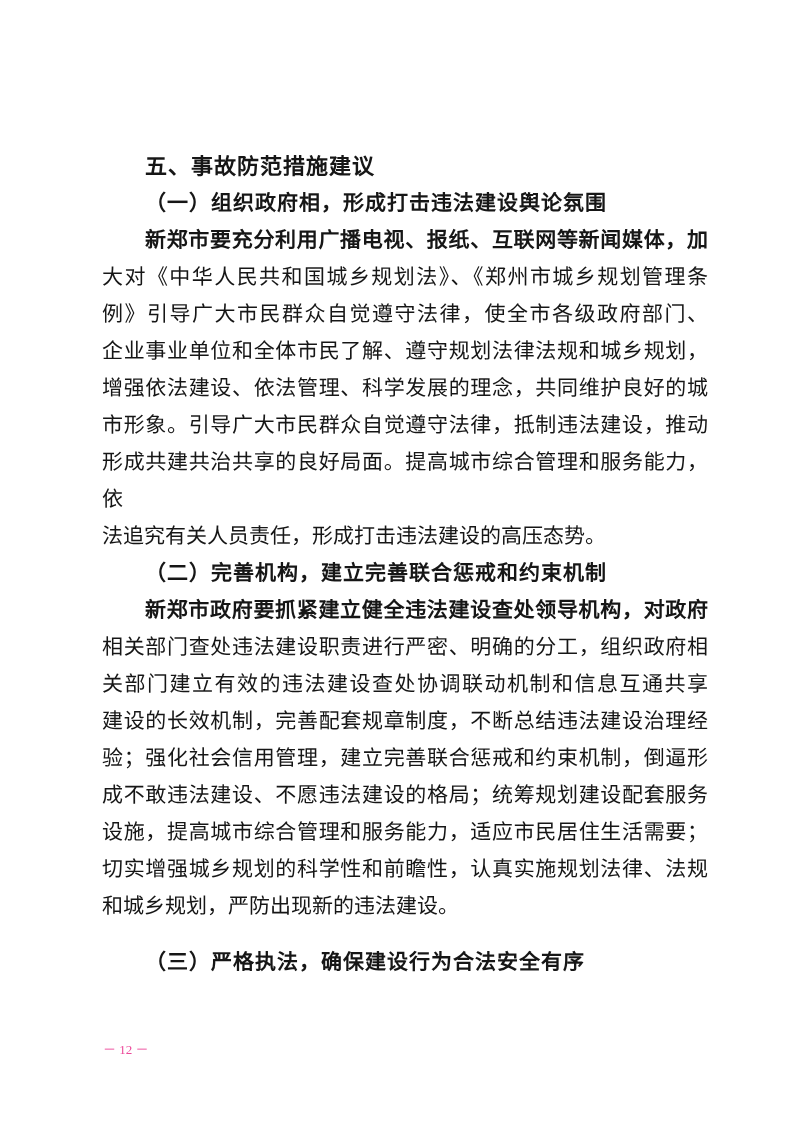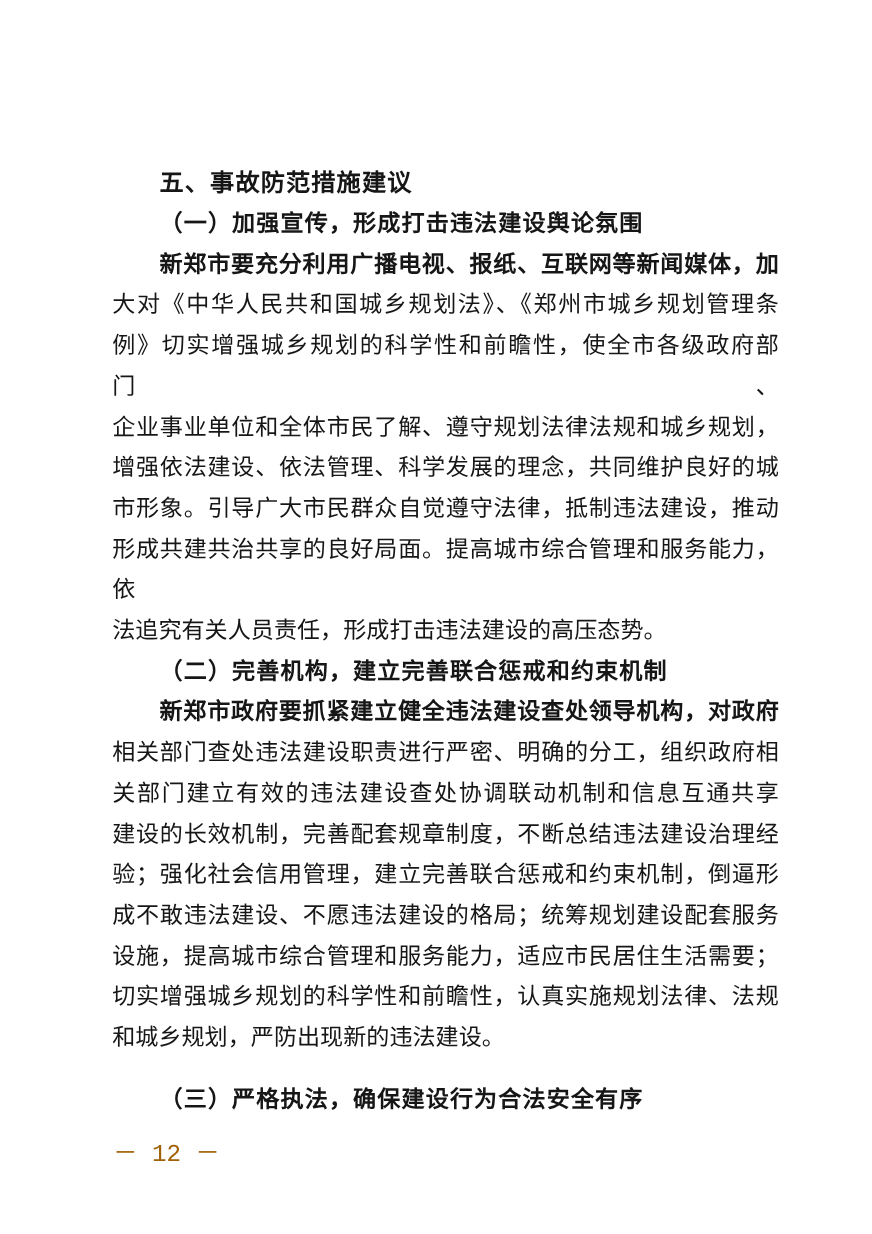--- a/index.html
+++ b/index.html
@@ -56,38 +56,38 @@
     text-align-last: left;
   }
   .indent {
     text-indent: 43px;
     font-weight: bold;
   }
   .page-number {
     position: absolute;
     left: 103px;
     top: 1038px;
-    font-size: 22px;
+    font-size: 13px;
     line-height: 24px;
-    color: #a16207;
-    font-family: Liberation Mono, monospace;
+    color: #ec4899;
+    font-family: Liberation Serif, serif;
   }
 </style>
 </head>
 <body>
 
 <div class="page">
   <div class="doc-body">
 
     <p class="sec-title">五、事故防范措施建议</p>
 
-    <p class="sub-heading">（一）加强宣传，形成打击违法建设舆论氛围</p>
+    <p class="sub-heading">（一）组织政府相，形成打击违法建设舆论氛围</p>
     <p class="line j indent">新郑市要充分利用广播电视、报纸、互联网等新闻媒体，加</p>
     <p class="line j">大对《中华人民共和国城乡规划法》、《郑州市城乡规划管理条</p>
-    <p class="line j">例》切实增强城乡规划的科学性和前瞻性，使全市各级政府部门、</p>
+    <p class="line j">例》引导广大市民群众自觉遵守法律，使全市各级政府部门、</p>
     <p class="line j">企业事业单位和全体市民了解、遵守规划法律法规和城乡规划，</p>
     <p class="line j">增强依法建设、依法管理、科学发展的理念，共同维护良好的城</p>
     <p class="line j">市形象。引导广大市民群众自觉遵守法律，抵制违法建设，推动</p>
     <p class="line j">形成共建共治共享的良好局面。提高城市综合管理和服务能力，依</p>
     <p class="line last">法追究有关人员责任，形成打击违法建设的高压态势。</p>
 
     <p class="sub-heading">（二）完善机构，建立完善联合惩戒和约束机制</p>
     <p class="line j indent">新郑市政府要抓紧建立健全违法建设查处领导机构，对政府</p>
     <p class="line j">相关部门查处违法建设职责进行严密、明确的分工，组织政府相</p>
     <p class="line j">关部门建立有效的违法建设查处协调联动机制和信息互通共享</p>

